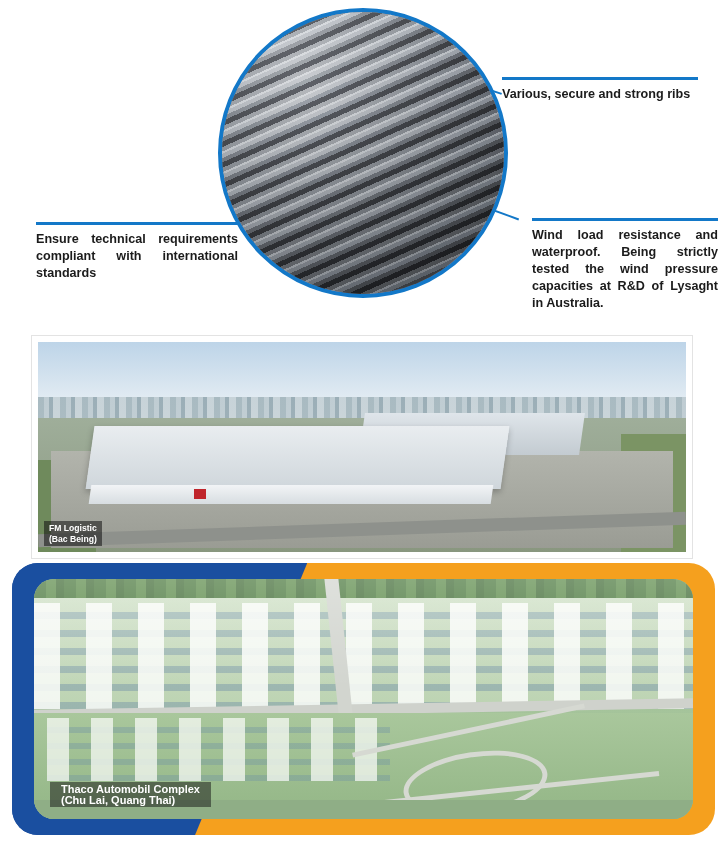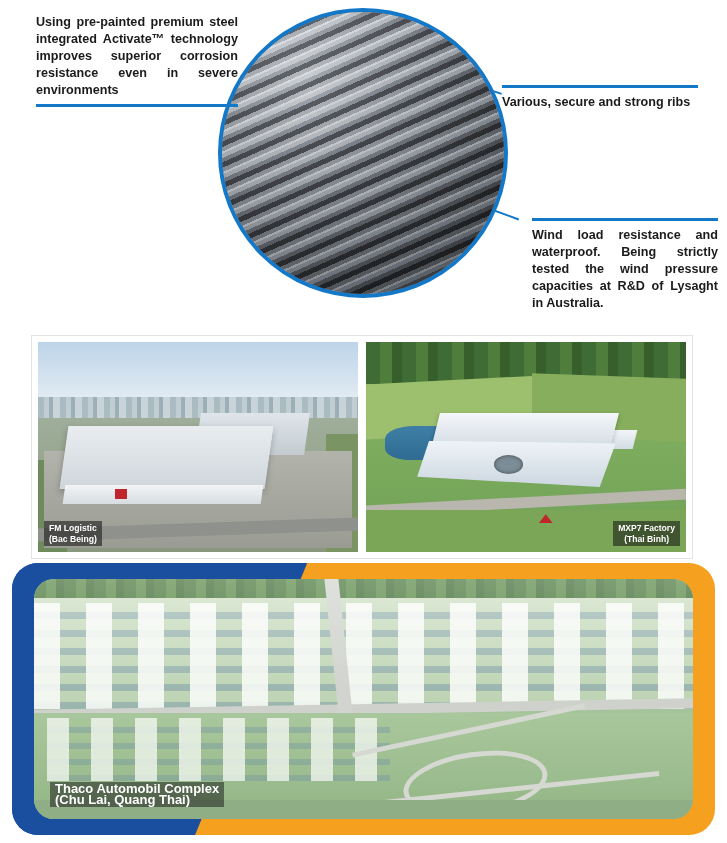--- a/index.html
+++ b/index.html
@@ -77,21 +77,21 @@
     width: 100%;
   }
 
   .callout-tl { left: 36px; top: 14px; width: 202px; }
   .callout-tl .txt { margin-bottom: 5px; }
   .callout-tl .rule { width: 202px; }
 
   .callout-bl { left: 36px; top: 222px; width: 202px; }
   .callout-bl .rule { width: 202px; margin-bottom: 6px; }
 
-  .callout-tr { left: 502px; top: 77px; width: 196px; margin-top: 8px; }
+  .callout-tr { left: 502px; top: 77px; width: 196px; }
   .callout-tr .rule { width: 196px; margin-bottom: 6px; }
 
   .callout-br { left: 532px; top: 218px; width: 186px; }
   .callout-br .rule { width: 186px; margin-bottom: 6px; }
 
   
   .connector { position: absolute; background: #1378c8; height: 2px; }
 
   
   .photo-row {
@@ -101,21 +101,20 @@
     background: #ffffff;
     padding: 6px;
     box-shadow: 0 0 0 1px #e3e3e3;
     display: flex;
     gap: 8px;
   }
   .photo {
     position: relative;
     overflow: hidden;
     flex: 1 1 0;
-    text-align: center;
   }
 
   
   .ph-fm { background: linear-gradient(#cfe0ef 0%, #dfe9f1 32%, #c3cbc7 33%, #b9c2bb 100%); }
   .ph-fm .sky-haze { position:absolute; left:0; top:0; right:0; height:36%;
      background: linear-gradient(#bdd4e8, #eef3f6); }
   .ph-fm .skyline { position:absolute; left:0; top:26%; right:0; height:10%;
      background: repeating-linear-gradient(90deg,#9fb2b9 0 6px,#b9c7cd 6px 11px,#8fa4ad 11px 15px,#c3cfd4 15px 22px); opacity:.85; }
   .ph-fm .ground { position:absolute; left:0; top:36%; right:0; bottom:0;
      background: linear-gradient(#9fae9a, #89977f); }
@@ -219,49 +218,49 @@
   .bp-ramp1 { position:absolute; left:48%; top:62%; width:36%; height:5px; background:#d6d9d2; transform: rotate(-12deg); }
   .bp-ramp2 { position:absolute; left:40%; top:88%; width:55%; height:5px; background:#d6d9d2; transform: rotate(-6deg); }
   .bp-river { position:absolute; left:0; top:92%; width:100%; height:8%; background:#8fae86; }
   .bp-haze { position:absolute; inset:0; background: linear-gradient(180deg, rgba(255,255,255,.28), rgba(255,255,255,0) 45%); }
 
   .banner-label {
     position: absolute;
     left: 16px; bottom: 12px;
     background: rgba(17,17,17,0.5);
     color: #ffffff;
-    font-size: 13px;
+    font-size: 11px;
     font-weight: bold;
     line-height: 10.5px;
-    padding: 2px 5px;
+    padding: 2px 11px;
   }
 </style>
 </head>
 <body>
 
 <div class="page">
 
   <section class="feature-section">
 
     <div class="connector" style="left:238px; top:100px; width:40px; transform:rotate(-22deg); transform-origin:left center;"></div>
     <div class="connector" style="left:238px; top:222px; width:46px; transform:rotate(22deg); transform-origin:left center;"></div>
     <div class="connector" style="left:456px; top:78px; width:48px; transform:rotate(18deg); transform-origin:left center;"></div>
     <div class="connector" style="left:468px; top:200px; width:54px; transform:rotate(20deg); transform-origin:left center;"></div>
 
     <figure class="circle-photo">
       <div class="ribs"></div>
       <div class="ribs-persp"></div>
       <div class="ribs-shade"></div>
     </figure>
 
-    <div class="callout callout-tl">
-      <div class="txt">Using pre-painted premium steel integrated Activate™ technology improves superior corrosion resistance even in severe environments</div>
+
+    <div class="callout callout-bl">
       <div class="rule"></div>
+      <div class="txt">Ensure technical requirements compliant with international standards</div>
     </div>
-
 
     <div class="callout callout-tr">
       <div class="rule"></div>
       <div class="txt" style="text-align:left;">Various, secure and strong ribs</div>
     </div>
 
     <div class="callout callout-br">
       <div class="rule"></div>
       <div class="txt">Wind load resistance and waterproof. Being strictly tested the wind pressure capacities at R&amp;D of Lysaght in Australia.</div>
     </div>
@@ -280,37 +279,20 @@
       <div class="roof-main"></div>
       <div class="wall"></div>
       <div class="red-mark"></div>
       <div class="road"></div>
       <figcaption class="photo-label">
         <div>FM Logistic</div>
         <div>(Bac Being)</div>
       </figcaption>
     </figure>
 
-    <figure class="photo ph-mx">
-      <div class="trees-top"></div>
-      <div class="field-a"></div>
-      <div class="field-b"></div>
-      <div class="pond"></div>
-      <div class="roof3"></div>
-      <div class="roof1"></div>
-      <div class="roof2"></div>
-      <div class="roof-hole"></div>
-      <div class="road-h"></div>
-      <div class="field-c"></div>
-      <div class="red-mark"></div>
-      <figcaption class="photo-label" style="left:auto; right:6px;">
-        <div>MXP7 Factory</div>
-        <div>(Thai Binh)</div>
-      </figcaption>
-    </figure>
   </section>
 
   <section class="banner">
     <div class="blue-wedge"></div>
 
     <figure class="banner-photo">
       <div class="bp-trees-top"></div>
       <div class="bp-field"></div>
       <div class="bp-blocks"></div>
       <div class="bp-road-main"></div>

